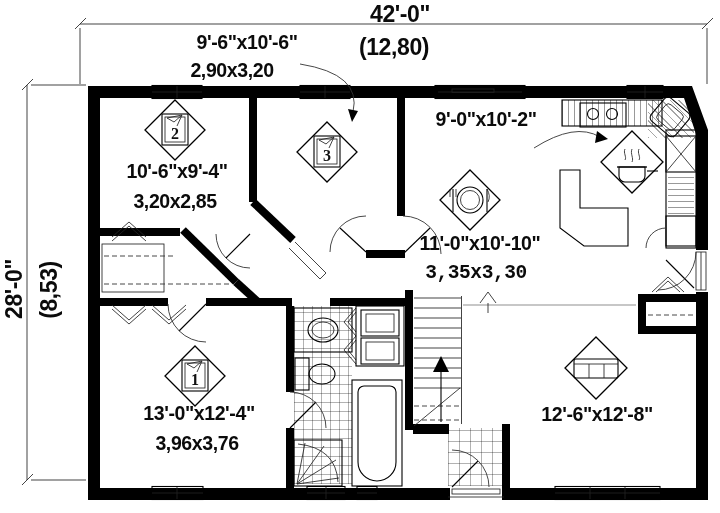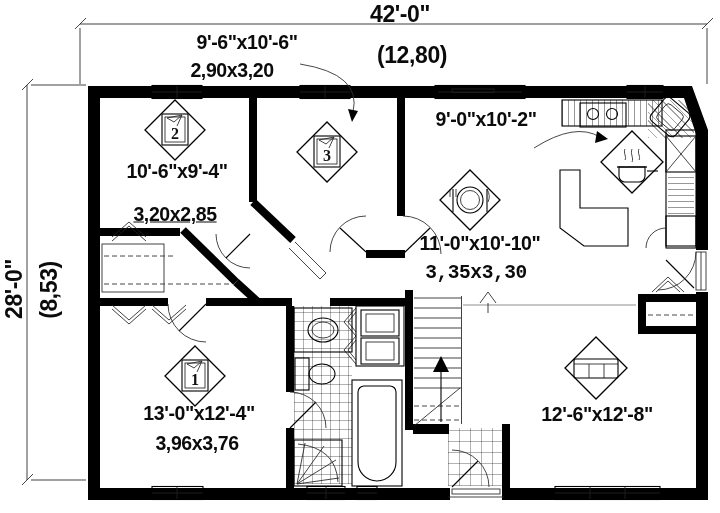--- a/index.html
+++ b/index.html
@@ -327,31 +327,31 @@
     <g>
       <path class="s13" d="M596,337 L627,368 L596,399 L565,368 Z" fill="#fff"></path>
       <rect class="s1" x="574" y="359" width="44" height="19" rx="2" fill="#fff"></rect>
       <line class="thin" x1="574" y1="364" x2="618" y2="364"></line>
       <line class="thin" x1="589" y1="364" x2="589" y2="378"></line>
       <line class="thin" x1="604" y1="364" x2="604" y2="378"></line>
     </g>
   </svg>
 
   <div class="label big" style="left:400px;top:14px;">42'-0"</div>
-  <div class="label big" style="left:412px;top:47px;margin-top:8px;">(12,80)</div>
+  <div class="label big" style="left:394px;top:47px;">(12,80)</div>
   <div class="label big rot" style="left:14px;top:289px;">28'-0"</div>
   <div class="label big rot" style="left:49px;top:290px;">(8,53)</div>
 
   <div class="label" style="left:247px;top:42px;">9'-6"x10'-6"</div>
   <div class="label" style="left:232px;top:70px;">2,90x3,20</div>
 
   <div class="label" style="left:486px;top:119px;">9'-0"x10'-2"</div>
 
   <div class="label" style="left:177px;top:171px;">10'-6"x9'-4"</div>
-  <div class="label" style="left:175px;top:214px;text-decoration:underline;">3,20x2,85</div>
+  <div class="label" style="left:175px;top:201px;">3,20x2,85</div>
 
   <div class="label" style="left:480px;top:243px;">11'-0"x10'-10"</div>
   <div class="label" style="left:476px;top:273px;font-family:Liberation Mono, monospace;">3,35x3,30</div>
 
   <div class="label" style="left:199px;top:413px;">13'-0"x12'-4"</div>
   <div class="label" style="left:197px;top:443px;">3,96x3,76</div>
 
   <div class="label" style="left:597px;top:414px;">12'-6"x12'-8"</div>
 
 </div>

